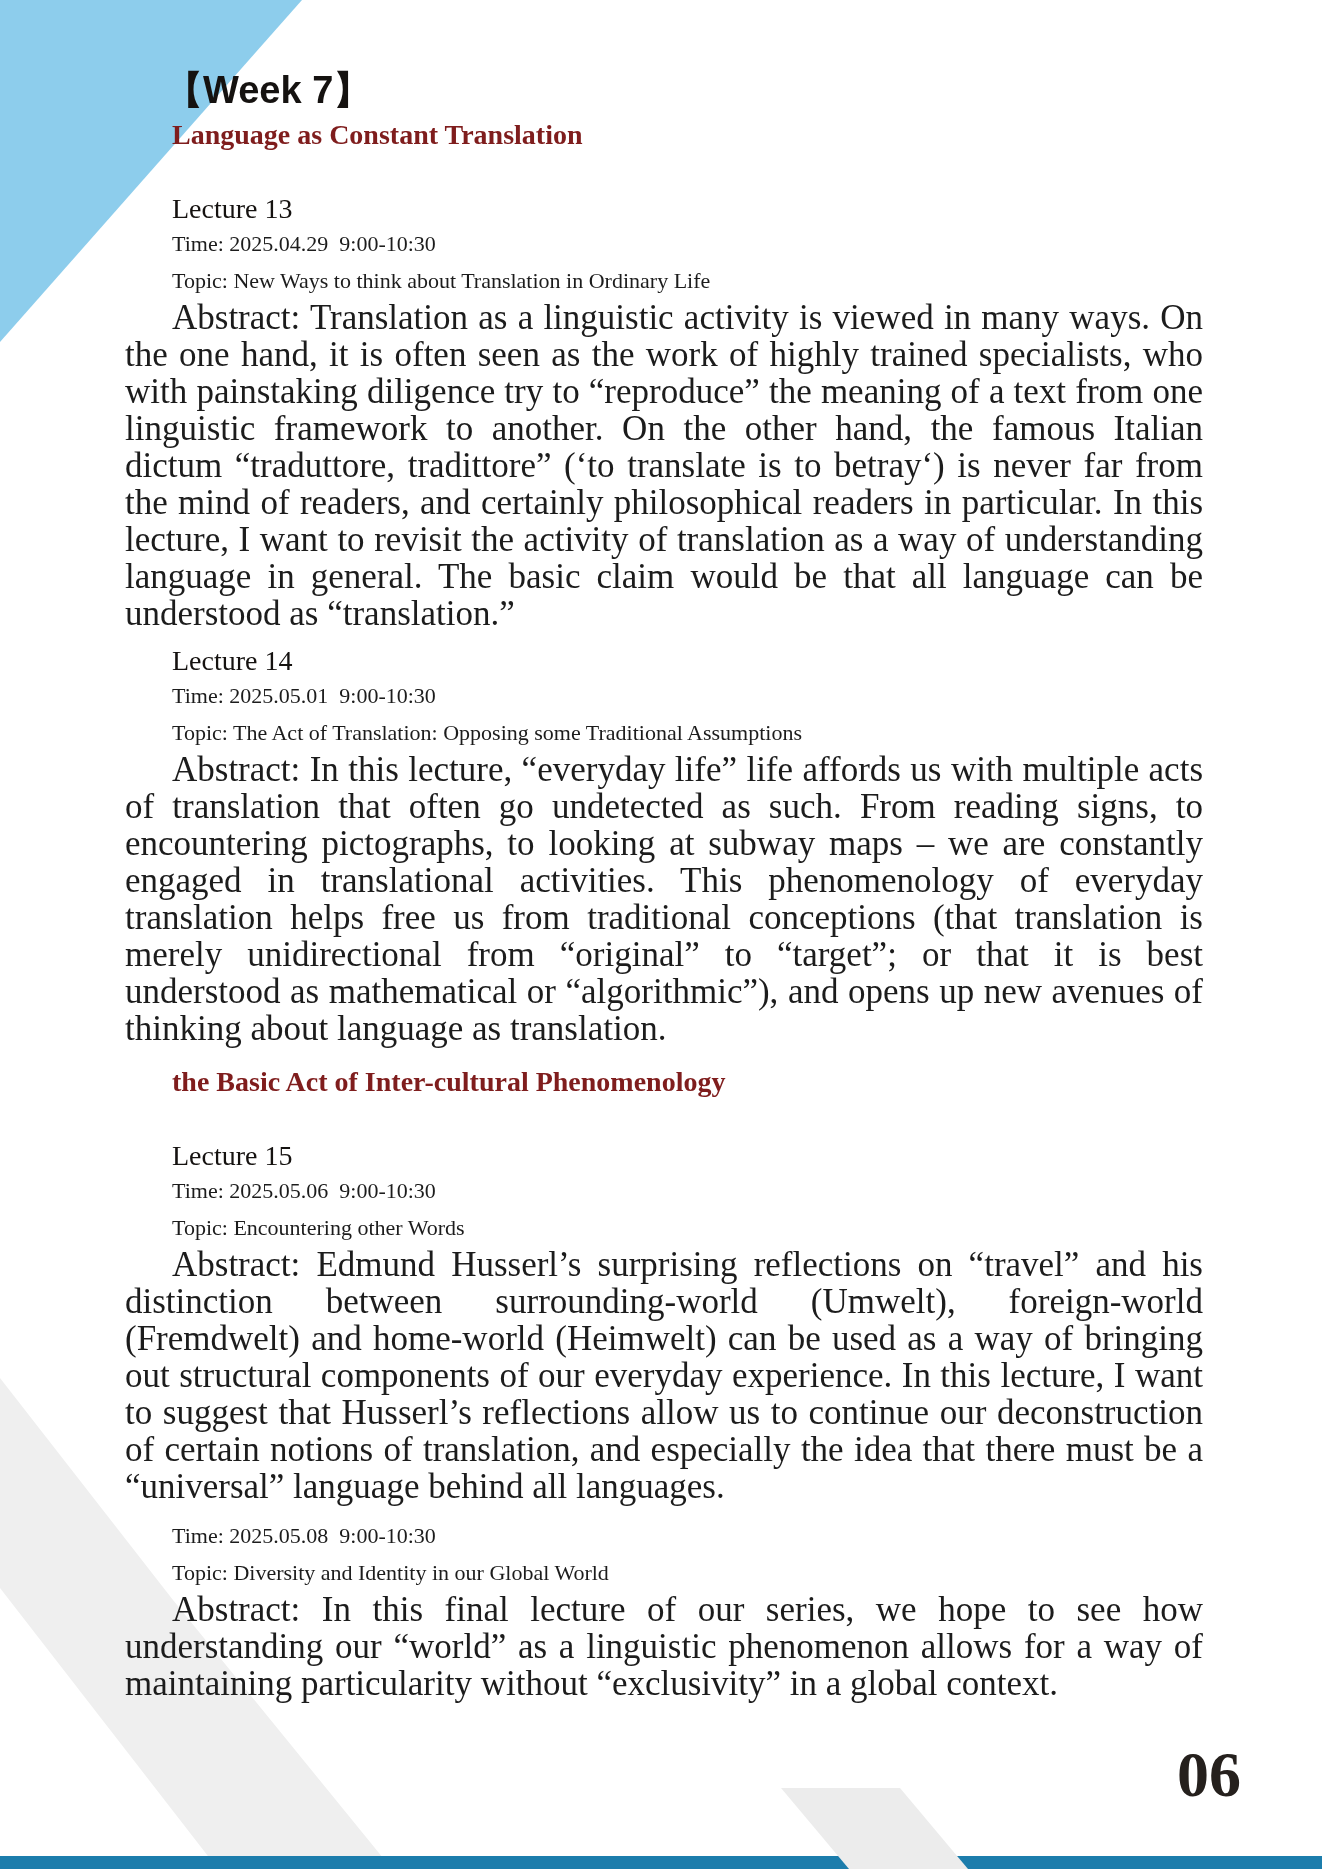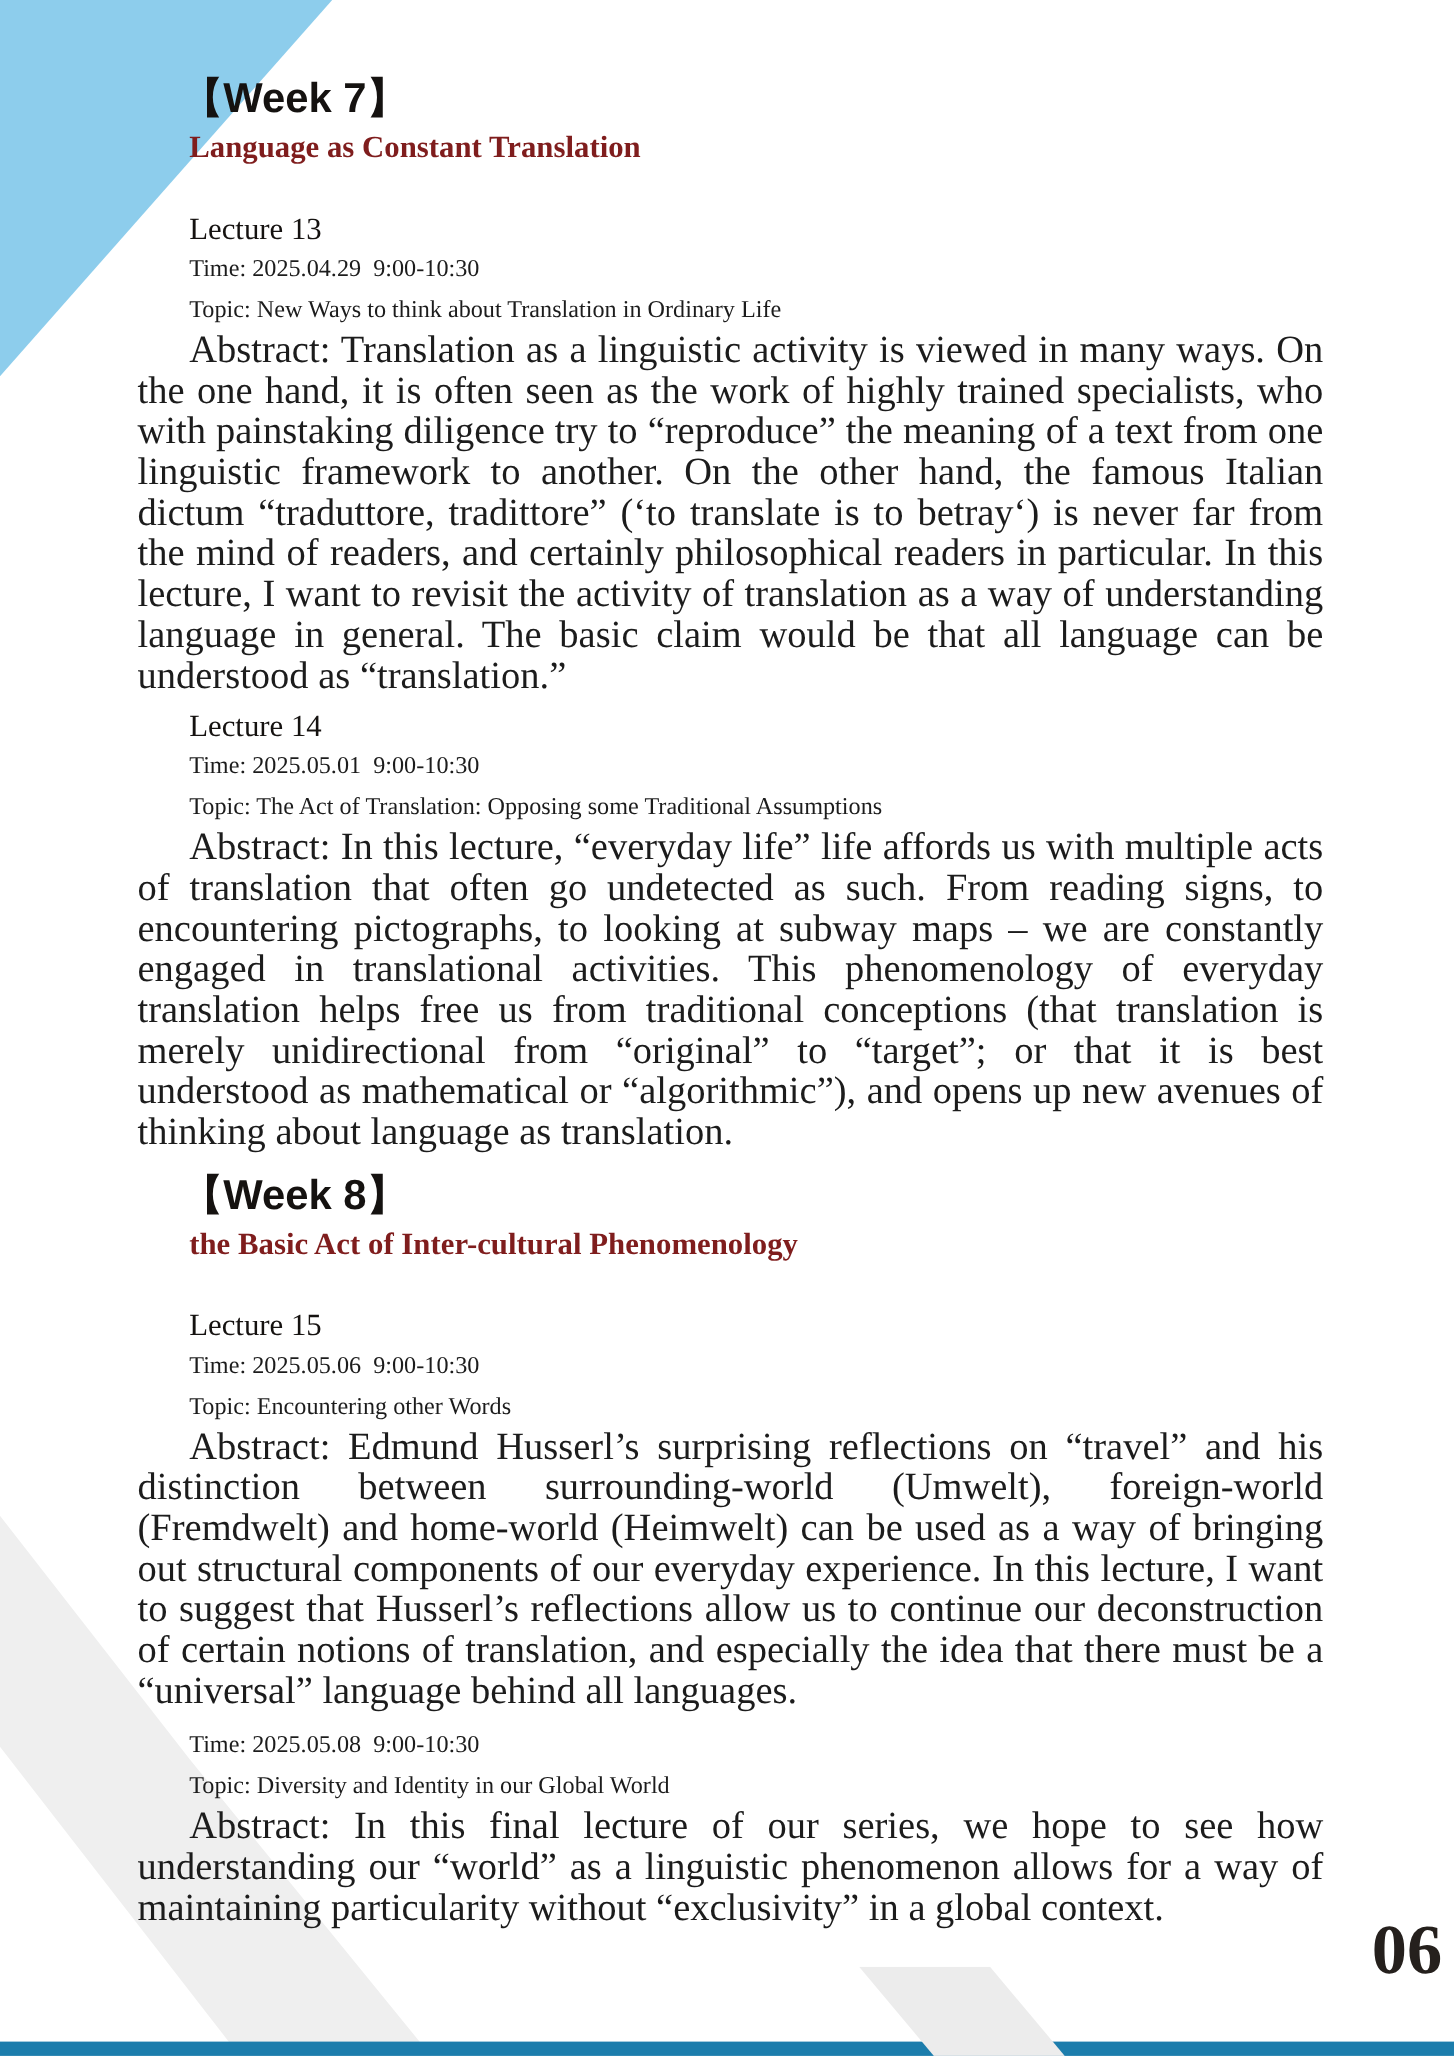--- a/index.html
+++ b/index.html
@@ -39,23 +39,22 @@
     position:absolute; left:0; bottom:0;
     width:100%; height:13px;
     background:#1c7dac;
     z-index:1;
   }
 
   
   .footer-block {
     position:absolute; top:1738px; right:0;
     height:72px;
-    display:flex; align-items:flex-start;
+    display:flex; align-items:flex-end;
     z-index:3;
-    flex-direction:column;
   }
   .f-bar-thin  { width:5px;  background:#1c7dac; margin-right:7px; }
   .f-bar-thick { width:18px; background:#1c7dac; margin-right:8px; }
   .page-number {
     font-family:"Liberation Serif", serif;
     font-weight:bold;
     font-size:64px; line-height:70px;
     color:#25201d;
     margin-right:6px;
   }
@@ -129,21 +128,20 @@
 
     <div class="lecture">
       <div class="lecture-heading">Lecture 14</div>
       <div class="line">Time: 2025.05.01  9:00-10:30</div>
       <div class="line">Topic: The Act of Translation: Opposing some Traditional Assumptions</div>
       <p class="abstract">Abstract: In this lecture, “everyday life” life affords us with multiple acts of translation that often go undetected as such. From reading signs, to encountering pictographs, to looking at subway maps – we are constantly engaged in translational activities. This phenomenology of everyday translation helps free us from traditional conceptions (that translation is merely unidirectional from “original” to “target”; or that it is best understood as mathematical or “algorithmic”), and opens up new avenues of thinking about language as translation.</p>
     </div>
   </div>
 
   <div class="week-section second">
-    <div class="week-title">【Week 8】</div>
     <div class="week-subtitle">the Basic Act of Inter-cultural Phenomenology</div>
 
     <div class="lecture">
       <div class="lecture-heading">Lecture 15</div>
       <div class="line">Time: 2025.05.06  9:00-10:30</div>
       <div class="line">Topic: Encountering other Words</div>
       <p class="abstract">Abstract: Edmund Husserl’s surprising reflections on “travel” and his distinction between surrounding-world (Umwelt), foreign-world (Fremdwelt) and home-world (Heimwelt) can be used as a way of bringing out structural components of our everyday experience. In this lecture, I want to suggest that Husserl’s reflections allow us to continue our deconstruction of certain notions of translation, and especially the idea that there must be a “universal” language behind all languages.</p>
     </div>
 
     <div class="lecture">

